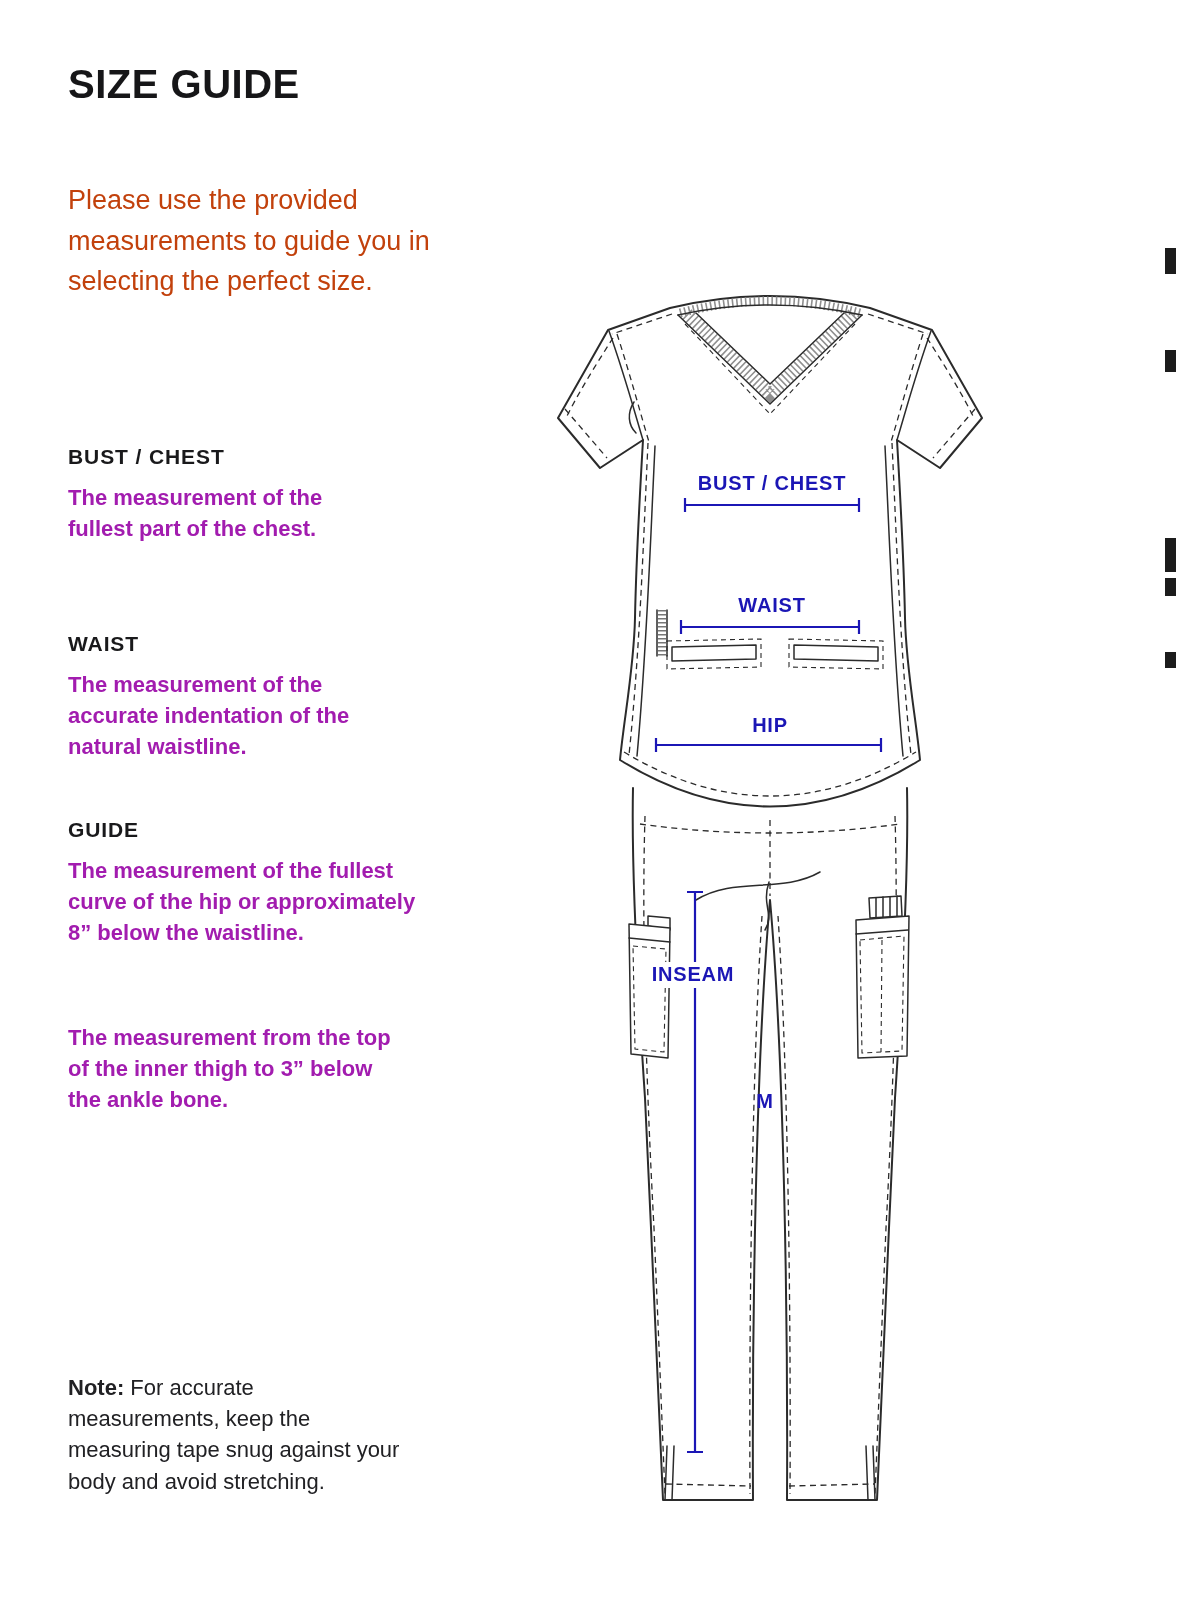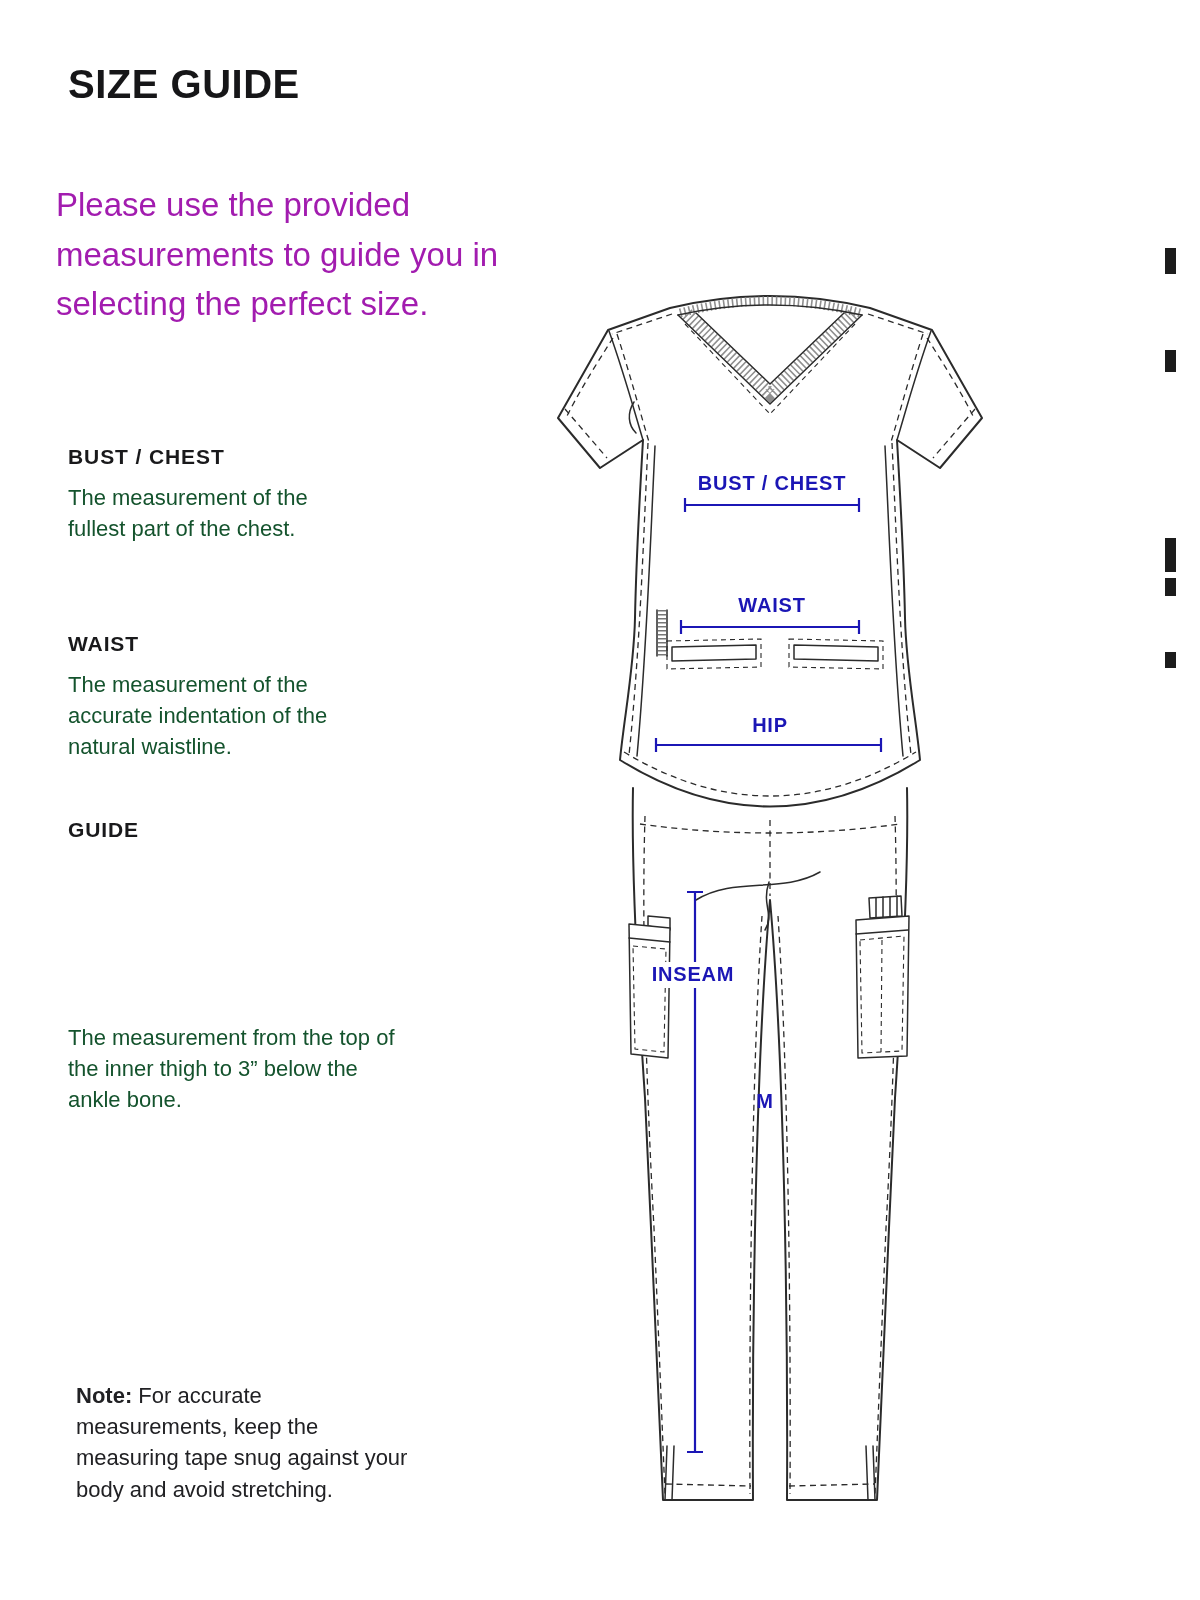--- a/index.html
+++ b/index.html
@@ -11,34 +11,34 @@
   body{
     width:1200px;height:1600px;position:relative;overflow:hidden;
     background:#ffffff;color:var(--ink);
     font-family:"Liberation Sans", sans-serif;
   }
   .title{
     position:absolute;left:68px;top:62px;margin:0;
     font-size:40px;font-weight:800;letter-spacing:0.5px;color:#161618;
   }
   .intro{
-    position:absolute;left:56px;top:180px;width:452px;margin:0;
-    font-size:33px;line-height:1.5;color:#a21caf;
+    position:absolute;left:68px;top:180px;width:452px;margin:0;
+    font-size:27px;line-height:1.5;color:#c2410c;
   }
   .sec{position:absolute;left:68px;}
   .sec h2{
     margin:0 0 13px 0;font-size:21px;font-weight:700;letter-spacing:0.9px;color:#19191b;
   }
-  .sec p{margin:0;font-size:22px;line-height:1.42;color:#14532d;}
+  .sec p{margin:0;font-size:22px;line-height:1.42;color:#a21caf;font-weight:bold;}
   .sec-bust{top:445px;}  .sec-bust p{width:300px;}
   .sec-waist{top:632px;} .sec-waist p{width:300px;}
   .sec-hips{top:818px;}  .sec-hips p{width:360px;}
   .sec-inseam{top:1022px;} .sec-inseam p{width:330px;}
   .note{
-    position:absolute;left:68px;top:1372px;width:336px;margin:8px;
+    position:absolute;left:68px;top:1372px;width:336px;margin:0;
     font-size:22px;line-height:1.42;color:#212124;
   }
   .note b{font-weight:700;}
   .garment{position:absolute;left:520px;top:268px;width:660px;height:1300px;}
 
   
   .ln{stroke:var(--line);stroke-width:2;fill:none;stroke-linecap:round;stroke-linejoin:round;}
   .ln-thin{stroke:var(--line);stroke-width:1.5;fill:none;stroke-linecap:round;stroke-linejoin:round;}
   .fillw{fill:#ffffff;}
   .nofill{fill:none;}
@@ -61,20 +61,21 @@
   <p>The measurement of the fullest part of the chest.</p>
 </section>
 
 <section class="sec sec-waist">
   <h2>WAIST</h2>
   <p>The measurement of the accurate indentation of the natural waistline.</p>
 </section>
 
 <section class="sec sec-hips">
   <h2>GUIDE</h2>
+  <p>The measurement of the fullest curve of the hip or approximately 8” below the waistline.</p>
 </section>
 
 <section class="sec sec-inseam">
   <p>The measurement from the top of the inner thigh to 3” below the ankle bone.</p>
 </section>
 
 <p class="note"><b>Note:</b><span> For accurate measurements, keep the measuring tape snug against your body and avoid stretching.</span></p>
 
 <svg class="garment" viewBox="0 0 660 1300" aria-hidden="true">
 

